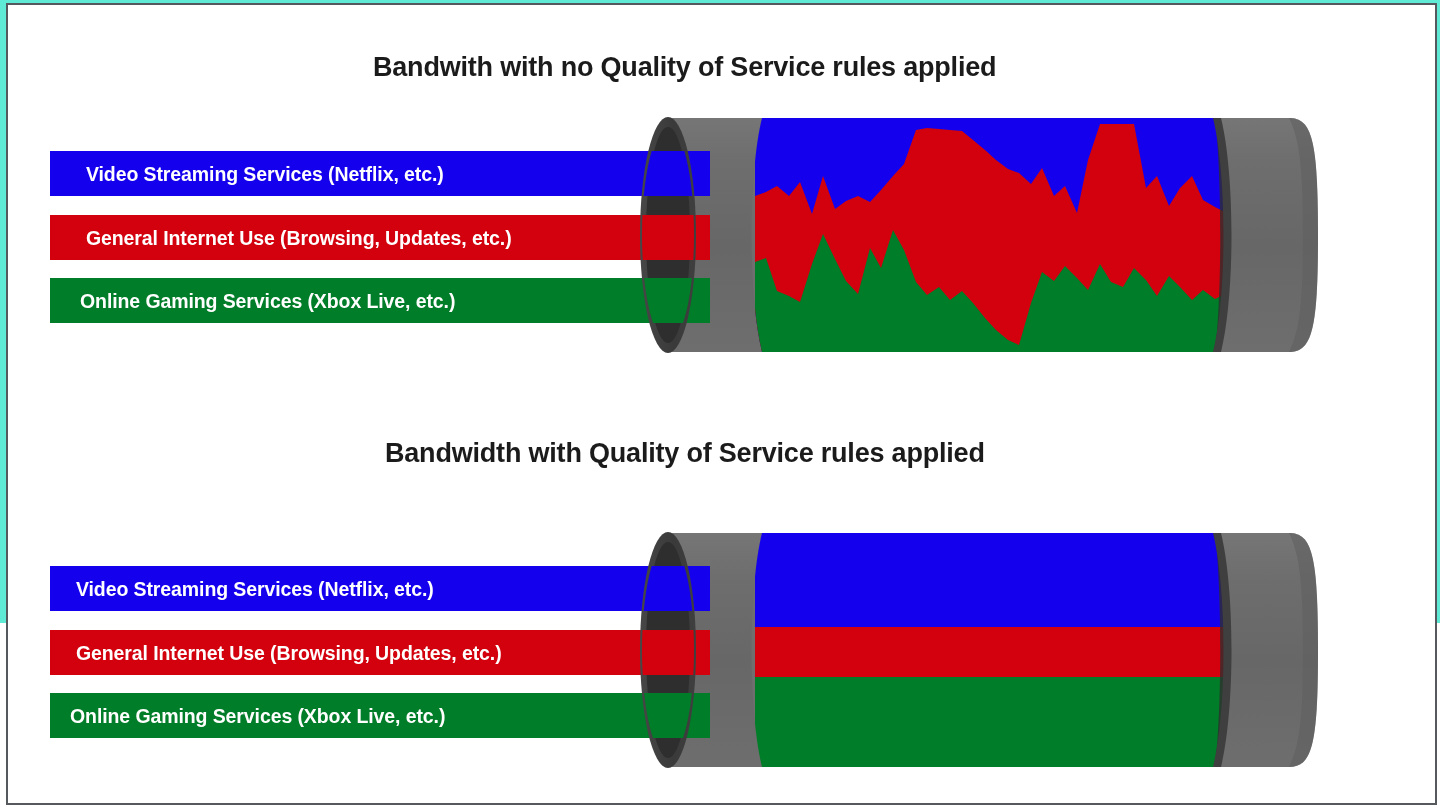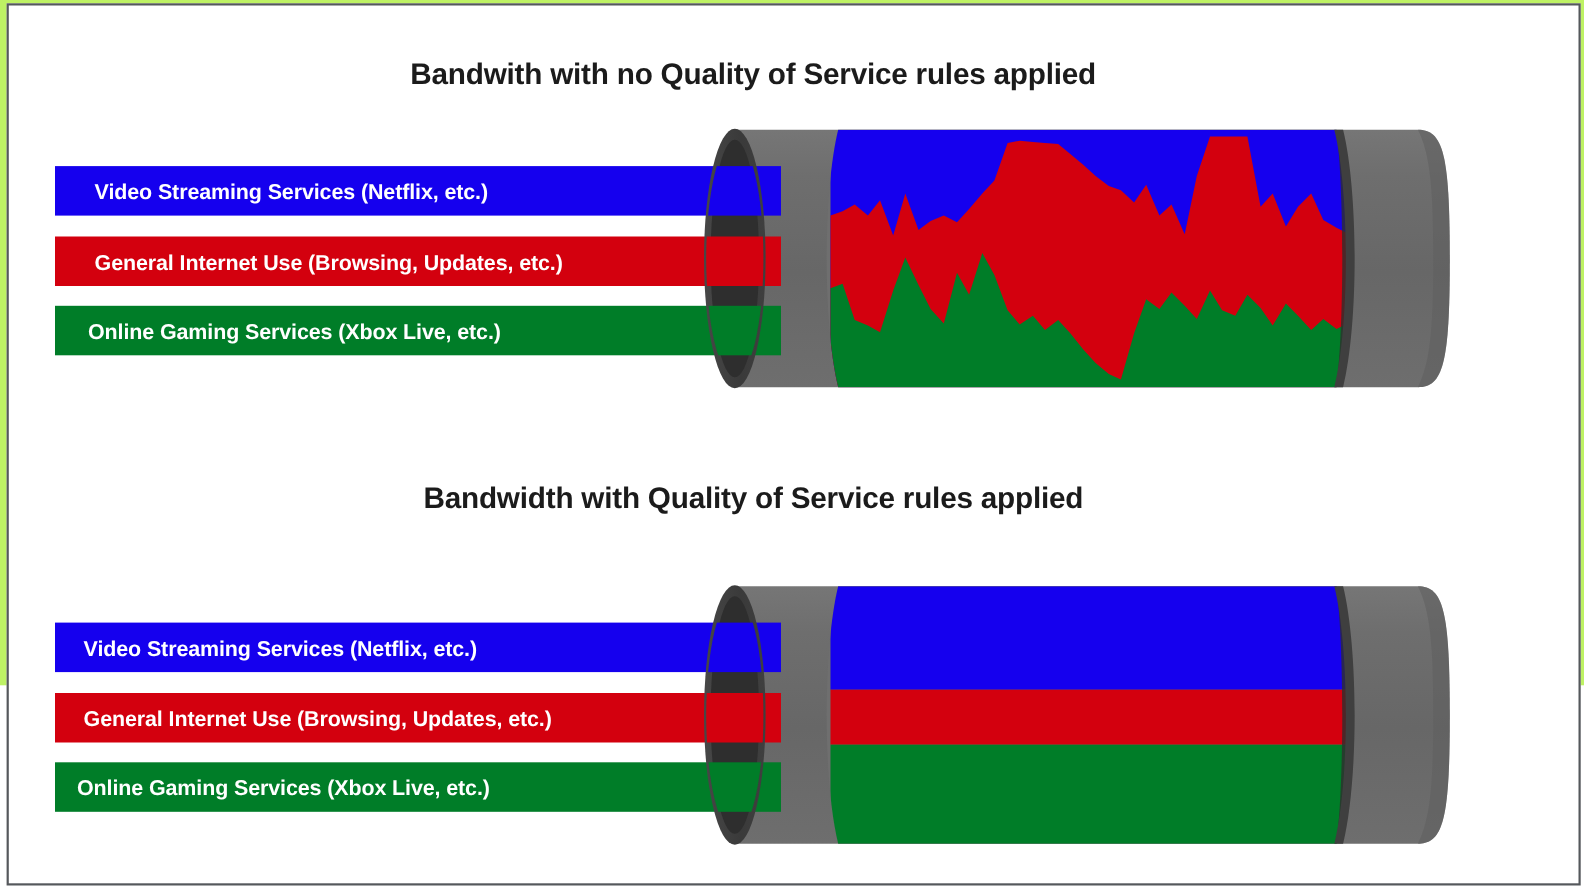--- a/index.html
+++ b/index.html
@@ -13,21 +13,21 @@
     height: 812px;
     overflow: hidden;
     font-family: "Liberation Sans", sans-serif;
   }
   #canvas {
     position: absolute;
     left: 0;
     top: 0;
     width: 1440px;
     height: 623px;
-    background: #bef264;
+    background: #5eead4;
   }
   .frame {
     position: absolute;
     left: 6px;
     top: 3px;
     width: 1431px;
     height: 802px;
     border: 2px solid #55585c;
     background: #ffffff;
     box-sizing: border-box;

